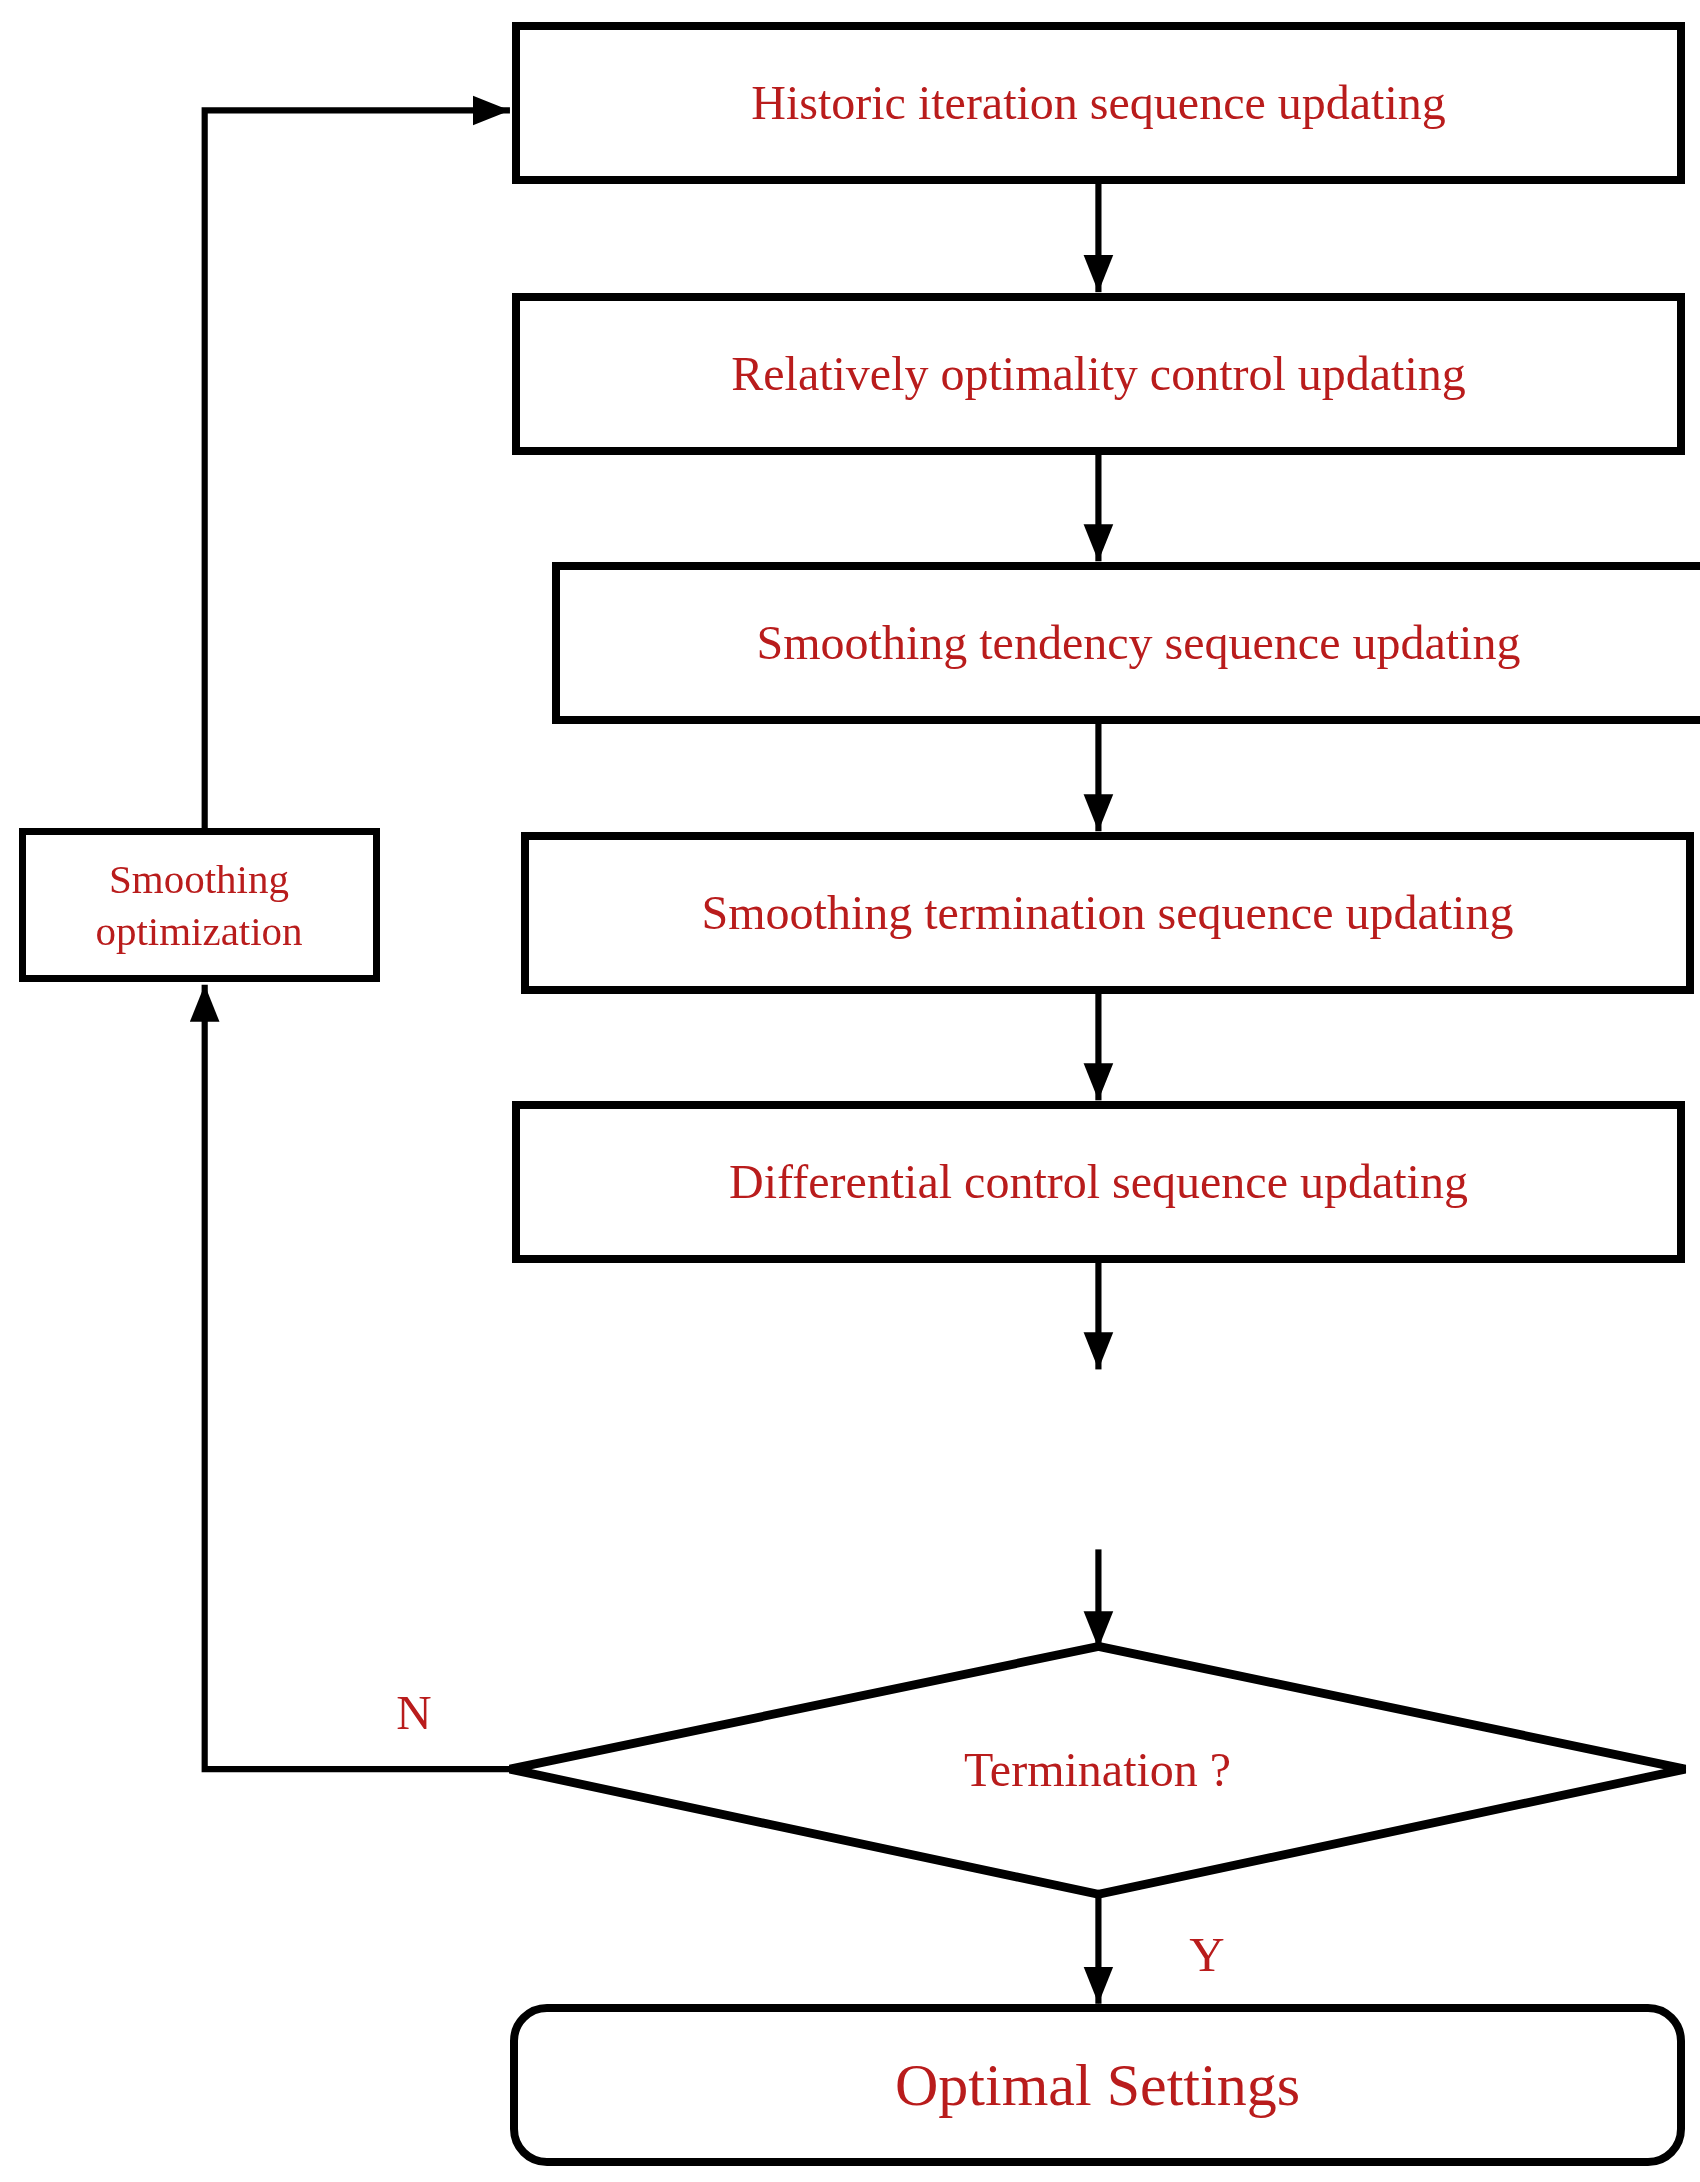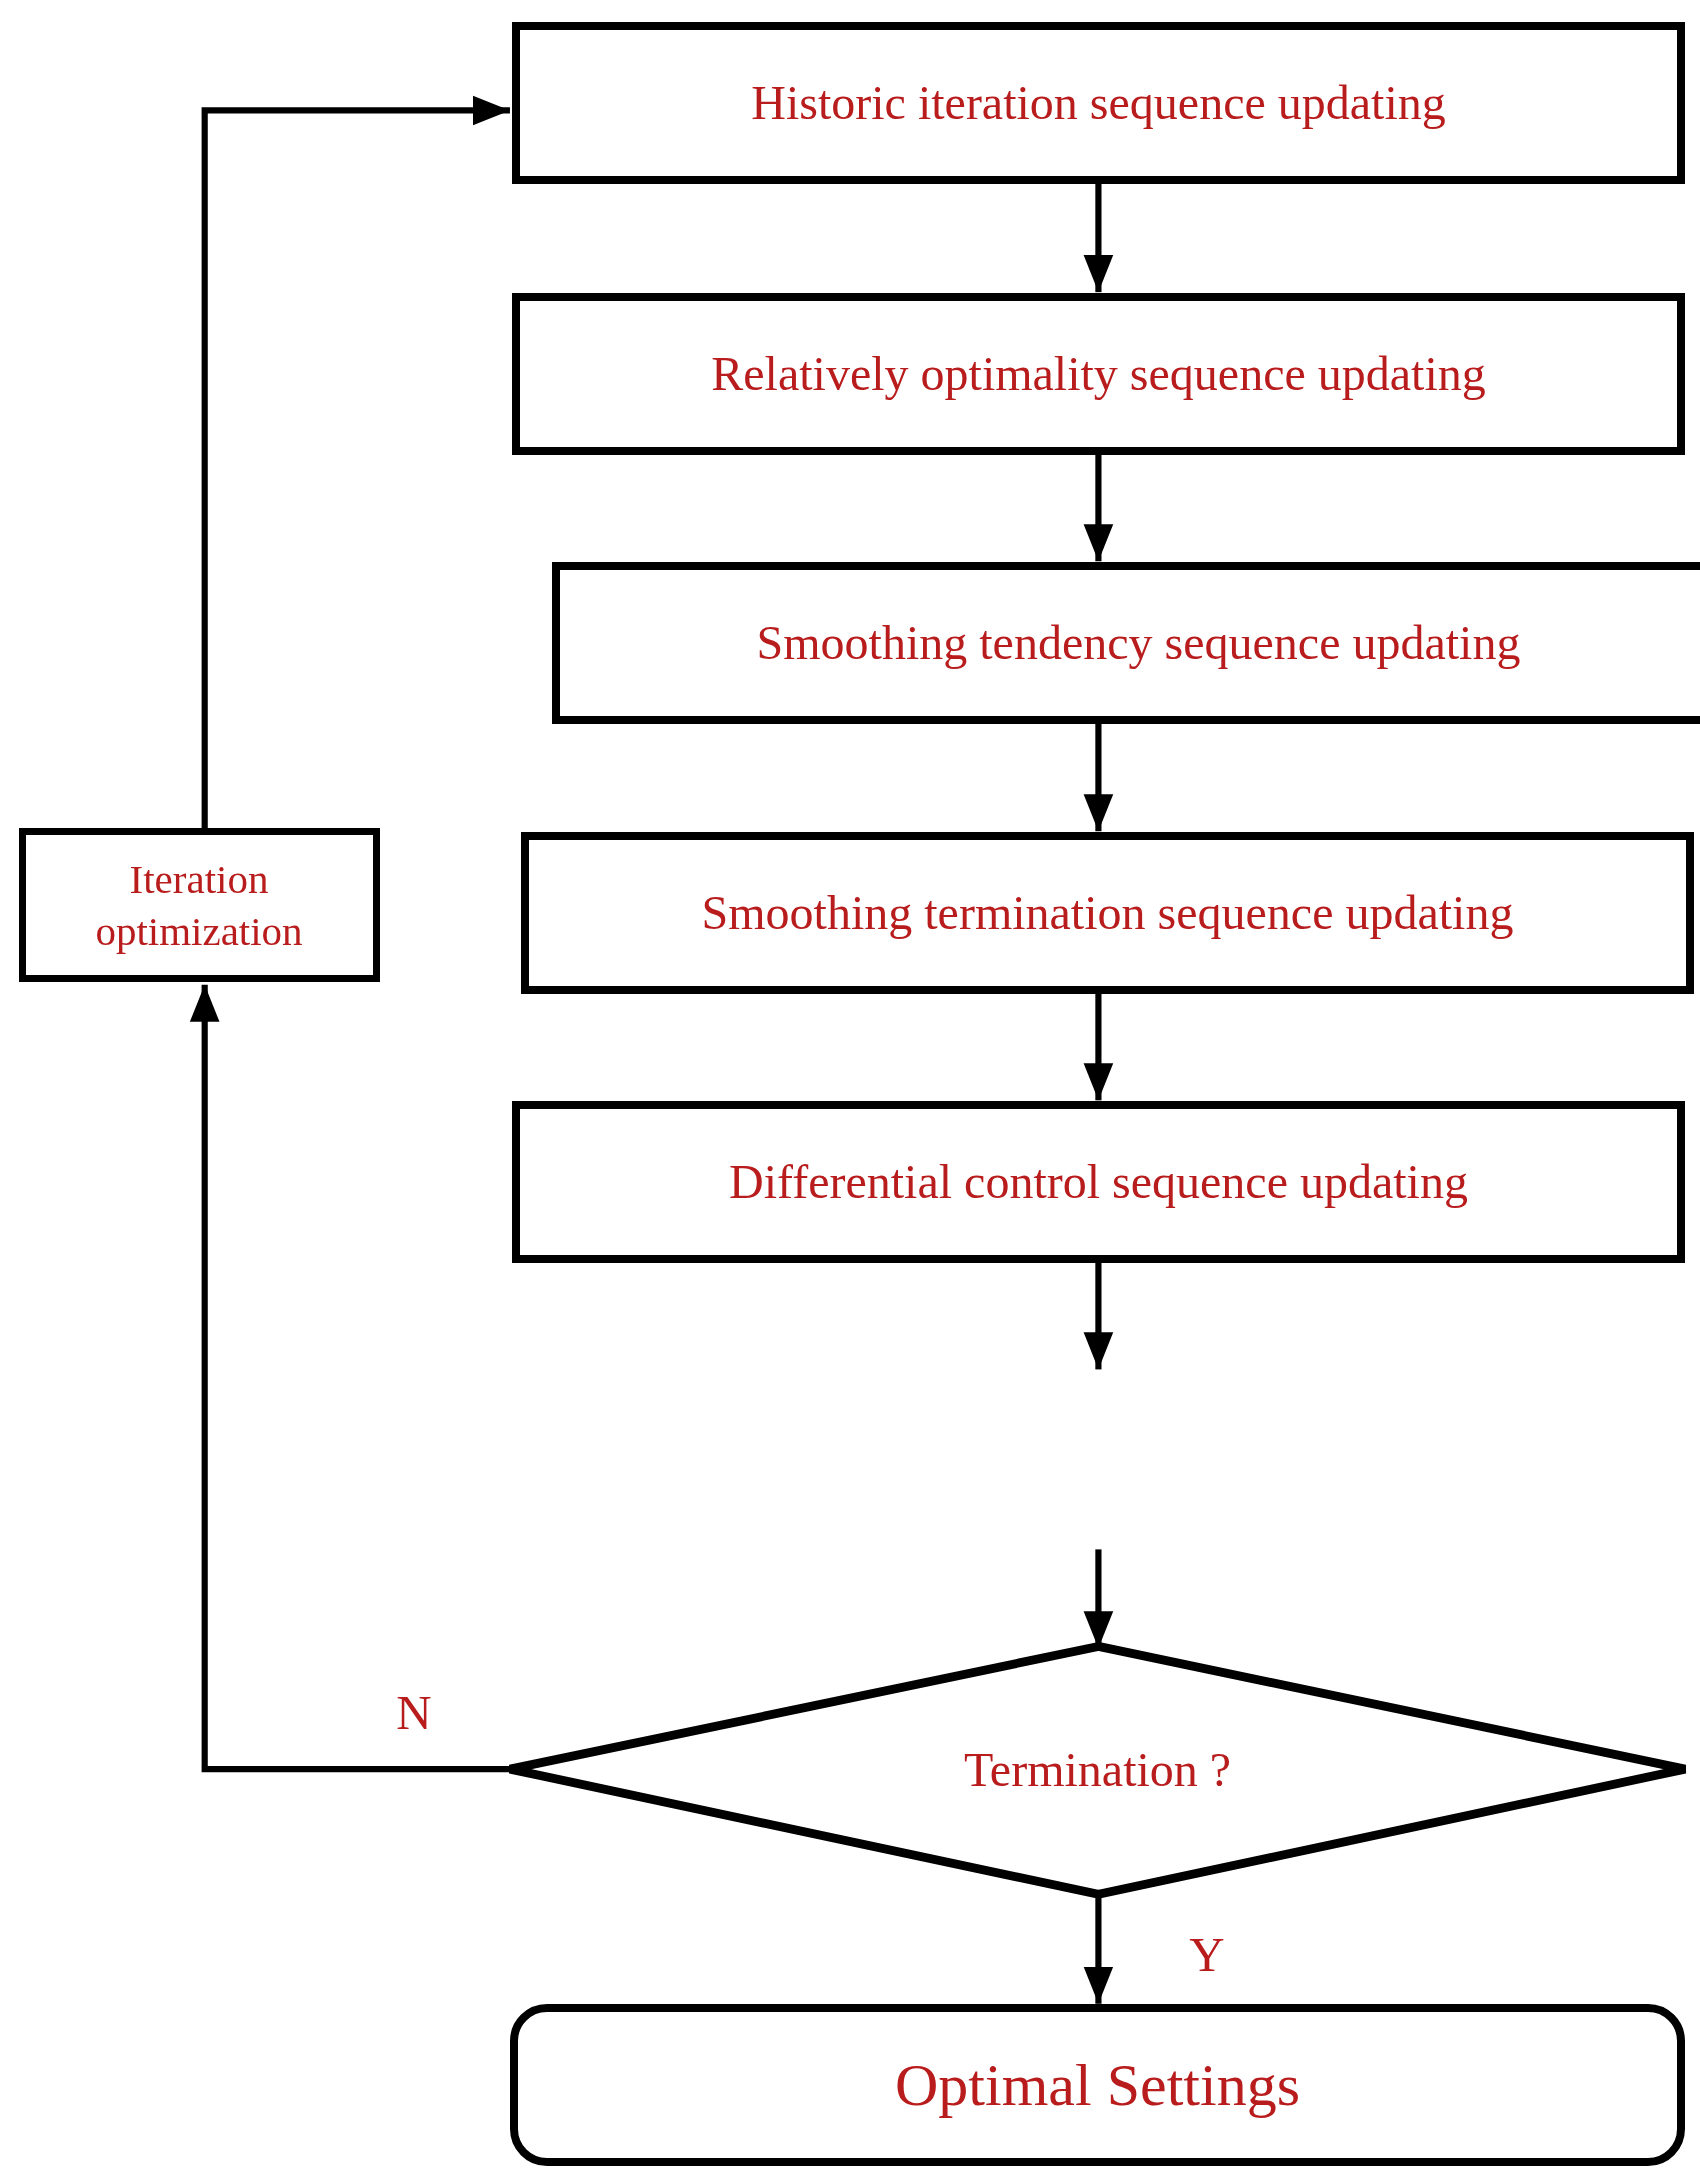--- a/index.html
+++ b/index.html
@@ -121,34 +121,34 @@
 
     <polyline points="232,941 232,125 578,125" fill="none" stroke="#000000" stroke-width="7" marker-end="url(#arrowhead)"></polyline>
 
     <polygon points="1245,1866 1910,2005 1245,2147 578,2005" fill="#ffffff" stroke="#000000" stroke-width="10"></polygon>
   </svg>
 
   <div class="pbox b1">
     <span>Historic iteration sequence updating</span>
   </div>
   <div class="pbox b2">
-    <span>Relatively optimality sequence updating</span>
+    <span>Relatively optimality control updating</span>
   </div>
   <div class="pbox b3">
     <span>Smoothing tendency sequence updating</span>
   </div>
   <div class="pbox b4">
     <span>Smoothing termination sequence updating</span>
   </div>
   <div class="pbox b5">
     <span>Differential control sequence updating</span>
   </div>
 
   <div class="side-box">
-    <span>Iteration optimization</span>
+    <span>Smoothing optimization</span>
   </div>
 
   <div class="decision-label">
     <span>Termination ?</span>
   </div>
 
   <div class="terminal-box">
     <span>Optimal Settings</span>
   </div>
 

